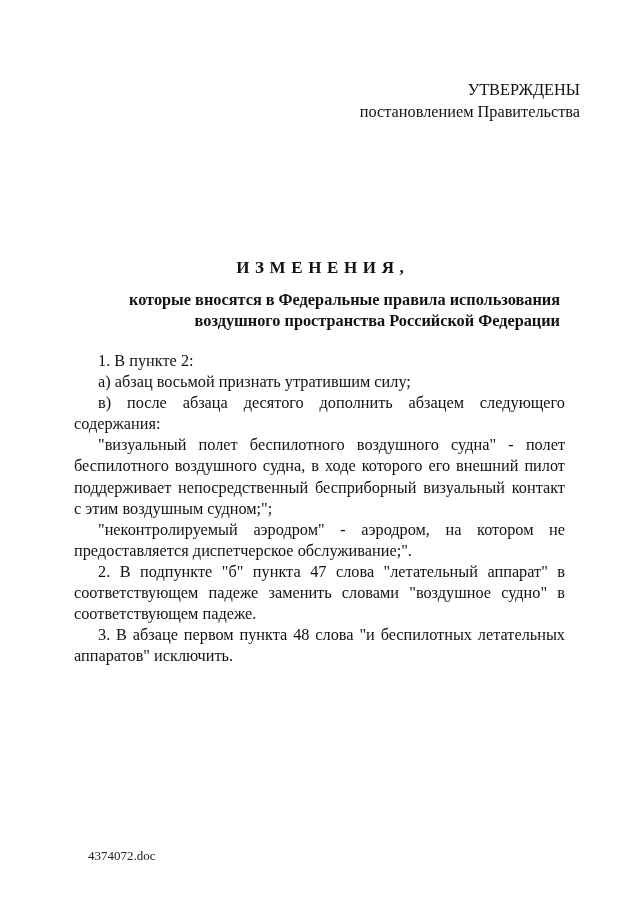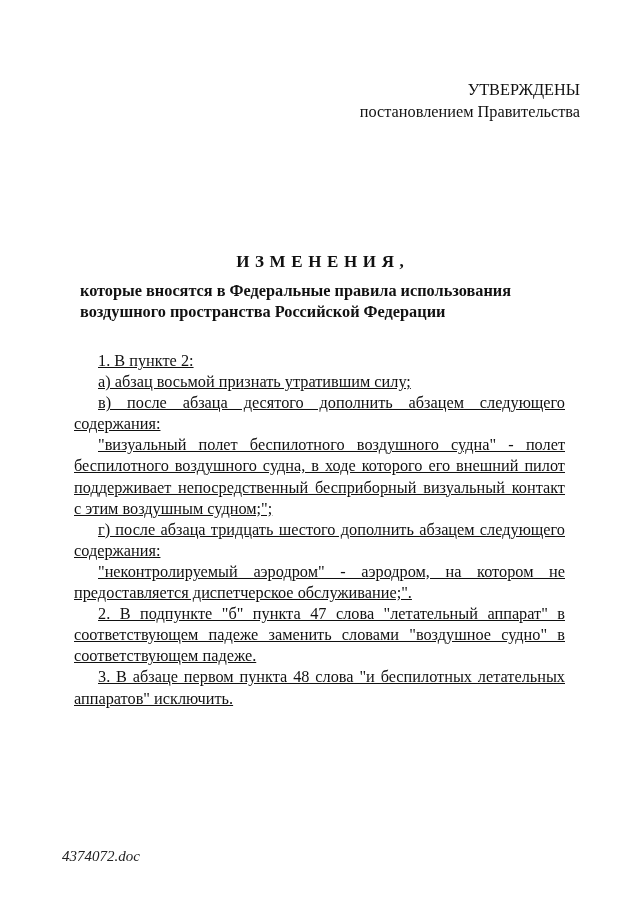--- a/index.html
+++ b/index.html
@@ -27,55 +27,53 @@
     white-space: nowrap;
   }
   .title-block {
     position: absolute;
     top: 246px;
     left: 0;
     width: 640px;
     text-align: center;
   }
   .doc-title {
-    margin: 6px;
+    margin: 12px;
     font-size: 17px;
     font-weight: bold;
     letter-spacing: 0.33em;
     padding-left: 0.33em; 
   }
   .doc-subtitle {
     margin: 9px auto 0;
     width: 480px;
     font-size: 16.3px;
     font-weight: bold;
     line-height: 20.5px;
-    text-align: left;
+    text-align: right;
   }
   .body-text {
     position: absolute;
     top: 350px;
     left: 74px;
     width: 491px;
     font-size: 16.3px;
     line-height: 21.1px;
     text-align: justify;
-    text-decoration: underline;
   }
   .body-text p {
     margin: 0;
     text-indent: 24px;
   }
   .footer-note {
     position: absolute;
     top: 848px;
-    left: 62px;
-    font-size: 15px;
+    left: 88px;
+    font-size: 13px;
     color: #222222;
-    font-style: italic;
   }
 </style>
 </head>
 <body>
 
 <div class="page">
 
   <div class="approval">
     <div>УТВЕРЖДЕНЫ</div>
     <div>постановлением Правительства</div>
@@ -84,21 +82,20 @@
   <div class="title-block">
     <h1 class="doc-title">ИЗМЕНЕНИЯ,</h1>
     <div class="doc-subtitle">которые вносятся в Федеральные правила использования воздушного пространства Российской Федерации</div>
   </div>
 
   <div class="body-text">
     <p>1. В пункте 2:</p>
     <p>а) абзац восьмой признать утратившим силу;</p>
     <p>в) после абзаца десятого дополнить абзацем следующего содержания:</p>
     <p>"визуальный полет беспилотного воздушного судна" - полет беспилотного воздушного судна, в ходе которого его внешний пилот поддерживает непосредственный бесприборный визуальный контакт с этим воздушным судном;";</p>
-    <p>г) после абзаца тридцать шестого дополнить абзацем следующего содержания:</p>
     <p>"неконтролируемый аэродром" - аэродром, на котором не предоставляется диспетчерское обслуживание;".</p>
     <p>2. В подпункте "б" пункта 47 слова "летательный аппарат" в соответствующем падеже заменить словами "воздушное судно" в соответствующем падеже.</p>
     <p>3. В абзаце первом пункта 48 слова "и беспилотных летательных аппаратов" исключить.</p>
   </div>
 
   <div class="footer-note">4374072.doc</div>
 
 </div>
 
 </body></html>

